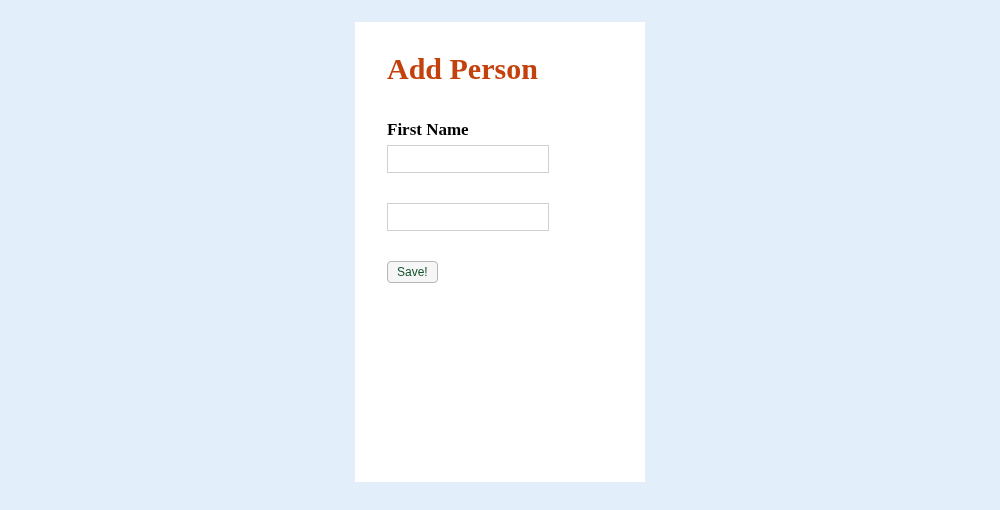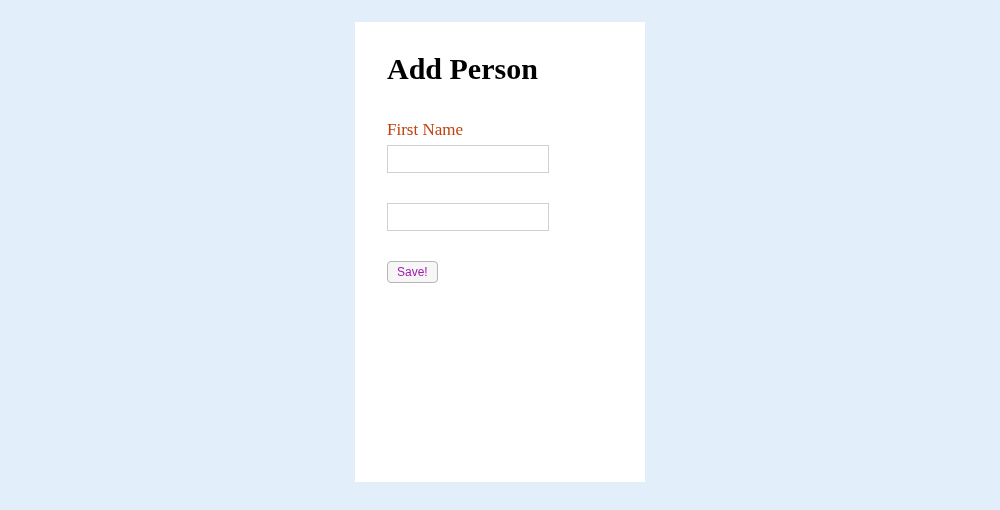--- a/index.html
+++ b/index.html
@@ -19,50 +19,51 @@
     }
     .card {
       background-color: #ffffff;
       width: 290px;
       height: 460px;
       padding: 30px 32px;
     }
     .title {
       font-size: 30px;
       font-weight: bold;
-      color: #000000;
+      color: #c2410c;
       margin-bottom: 34px;
     }
     .field {
       margin-bottom: 30px;
     }
     .field-label {
       display: block;
       font-size: 17px;
-      color: #c2410c;
+      color: #000000;
       margin-bottom: 5px;
+      font-weight: bold;
     }
     .field-input {
       width: 162px;
       height: 28px;
       border: 1px solid #d0d0d0;
       background-color: #ffffff;
       font-family: inherit;
       font-size: 14px;
       padding: 2px 4px;
     }
     .save-button {
       font-family: Arial, Helvetica, sans-serif;
       font-size: 12px;
       padding: 3px 9px;
       background-color: #f6f6f6;
       border: 1px solid #b5b5b5;
       border-radius: 4px;
       cursor: pointer;
-      color: #a21caf;
+      color: #14532d;
     }
   </style>
 </head>
 <body>
 
 <div class="card">
   <h1 class="title">Add Person</h1>
 
   <div class="field">
     <label class="field-label">First Name</label>

